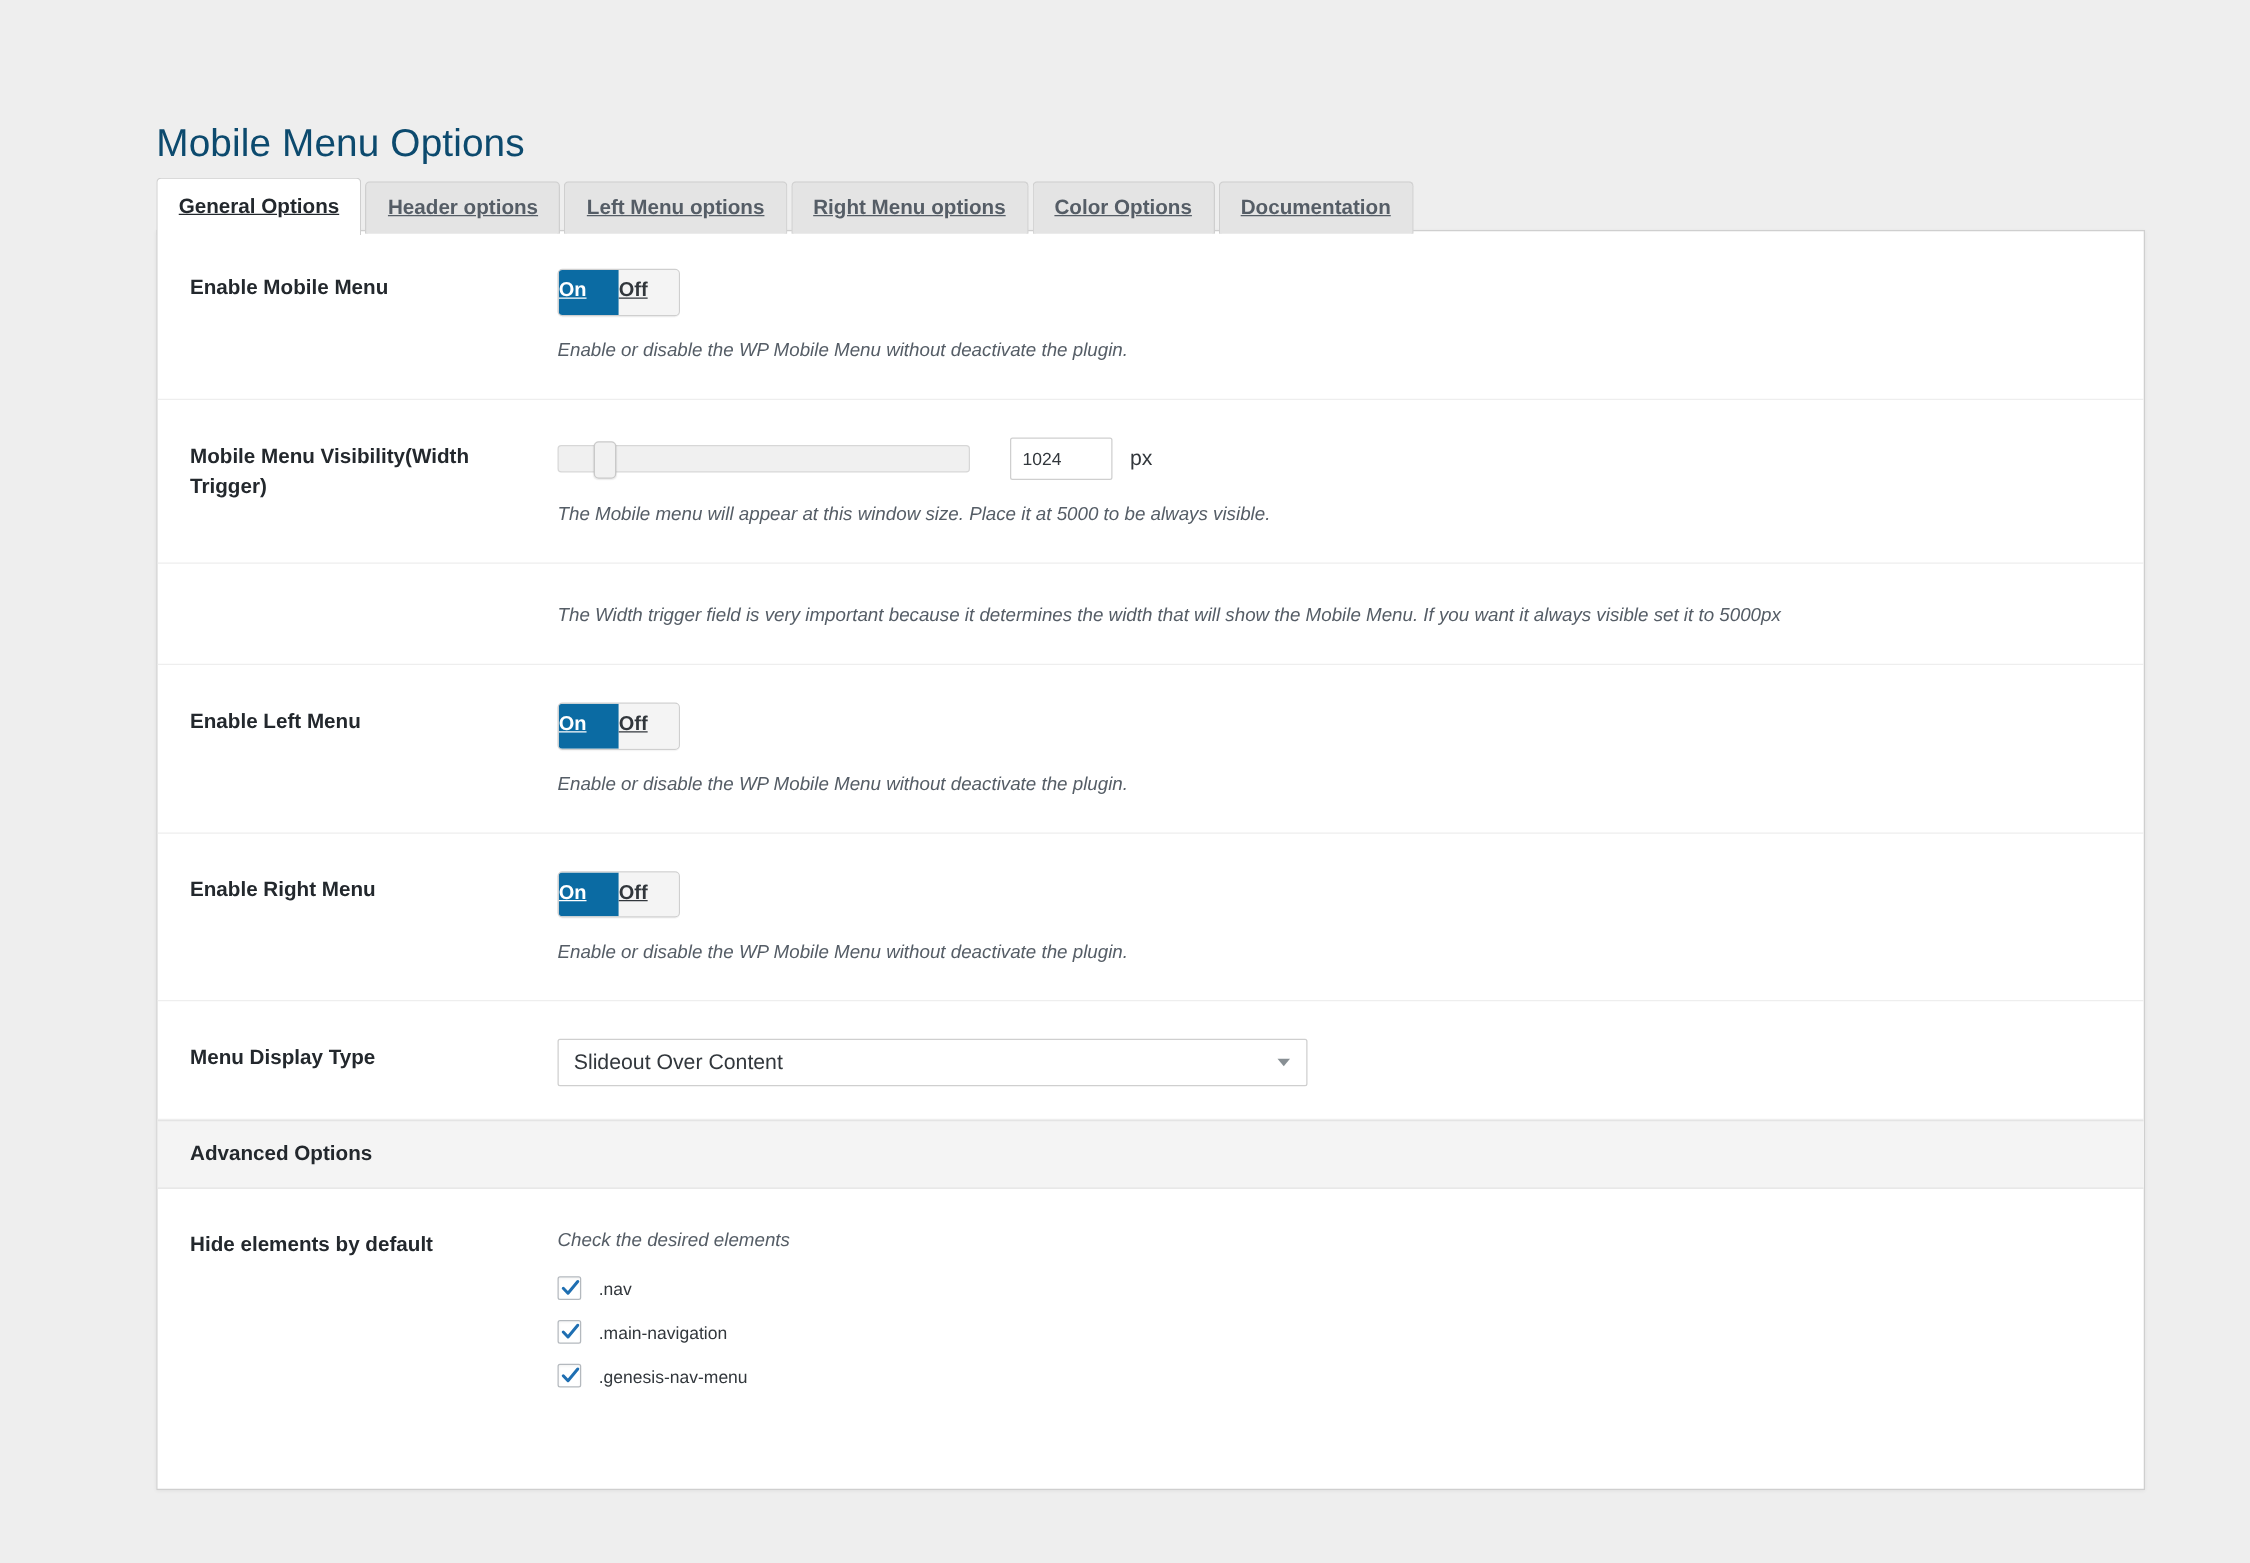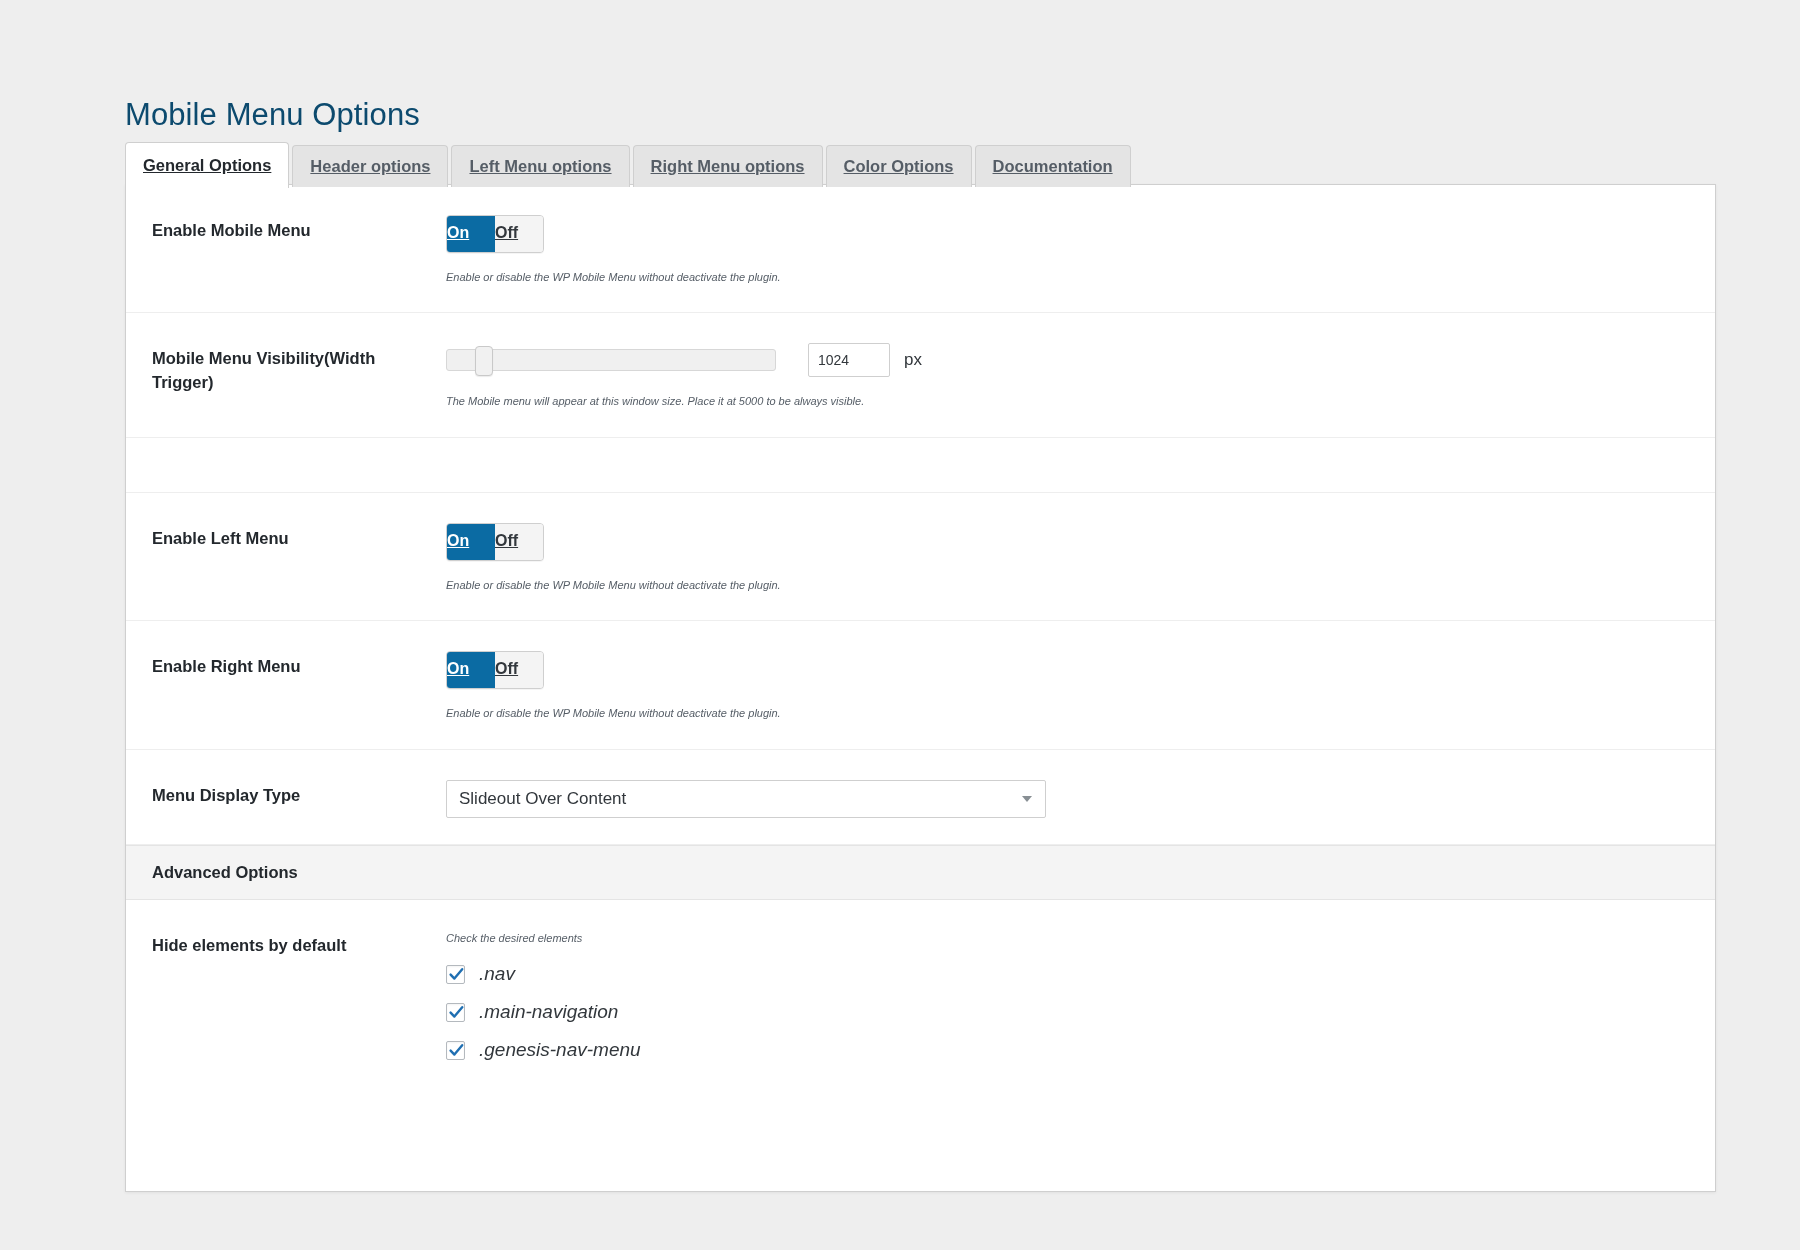--- a/index.html
+++ b/index.html
@@ -94,21 +94,21 @@
     color: #23282d;
     line-height: 1.45;
   }
   .row-field {
     flex: 1;
     padding: 30px 22px 26px 0;
     min-height: 58px;
   }
 
   .desc {
-    font-size: 11px;
+    font-size: 15px;
     font-style: italic;
     color: #555d66;
     line-height: 1.6;
     margin-top: 16px;
   }
   .desc.no-top { margin-top: 0; }
 
   
   .switch {
     display: inline-flex;
@@ -236,23 +236,22 @@
     border: 1px solid #b4b9be;
     border-radius: 2px;
     background: #ffffff;
     position: relative;
     flex: 0 0 19px;
     box-shadow: inset 0 1px 2px rgba(0,0,0,.05);
   }
   .cbox svg { position: absolute; left: 1px; top: 0px; }
   .check-label {
     margin-left: 14px;
-    font-size: 19px;
-    color: #32373c;
-    font-style: italic;
+    font-size: 14px;
+    color: #32373c;
   }
 </style>
 </head>
 <body>
 
 <div id="page">
 
   <h1 class="page-title">Mobile Menu Options</h1>
 
   <div class="tabs">
@@ -286,20 +285,23 @@
           </div>
           <input class="num-input" type="text" value="1024" style="">
           <span class="unit">px</span>
         </div>
         <div class="desc">The Mobile menu will appear at this window size. Place it at 5000 to be always visible.</div>
       </div>
     </div>
 
     <div class="row">
       <div class="row-label"></div>
+      <div class="row-field">
+        <div class="desc no-top">The Width trigger field is very important because it determines the width that will show the Mobile Menu. If you want it always visible set it to 5000px</div>
+      </div>
     </div>
 
     <div class="row">
       <div class="row-label">Enable Left Menu</div>
       <div class="row-field">
         <div class="switch">
           <div class="seg on">On</div>
           <div class="seg off">Off</div>
         </div>
         <div class="desc">Enable or disable the WP Mobile Menu without deactivate the plugin.</div>

